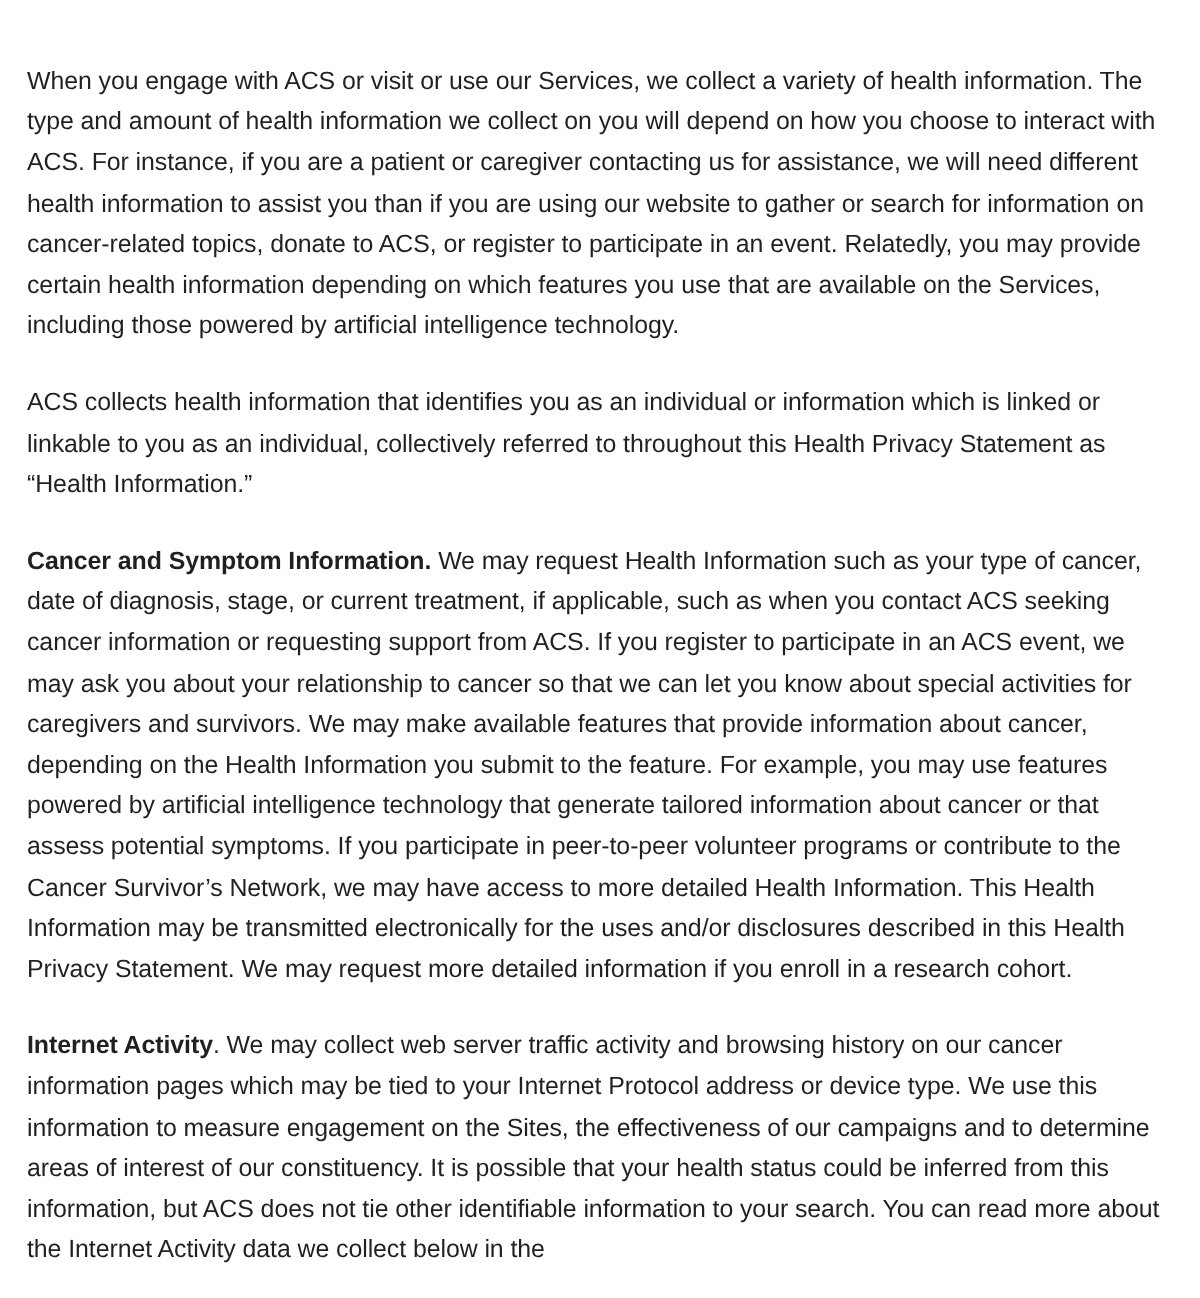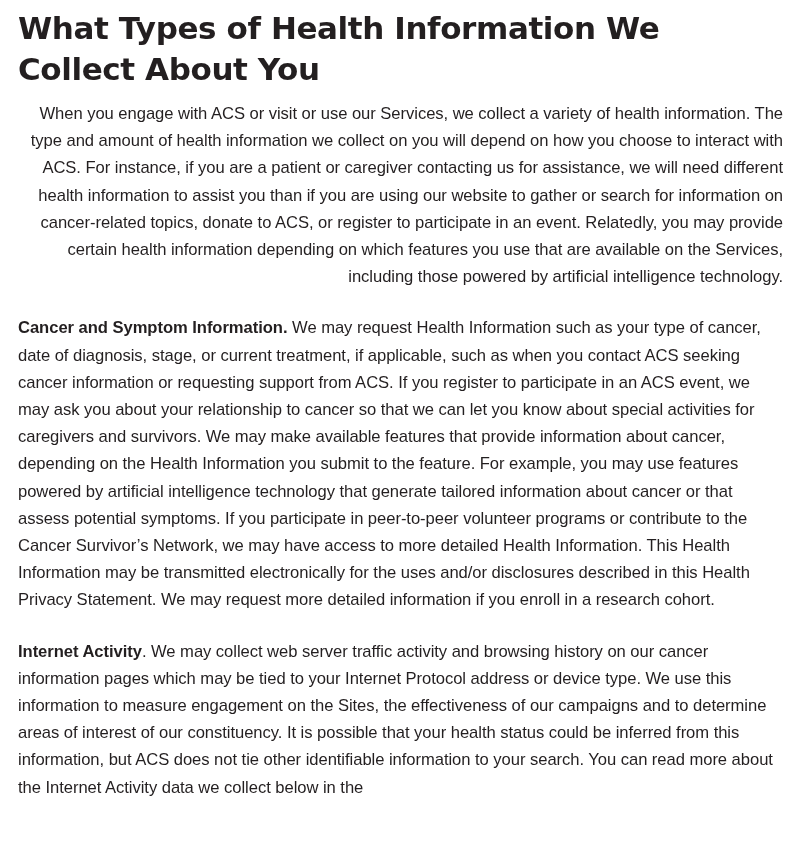--- a/index.html
+++ b/index.html
@@ -37,38 +37,39 @@
     margin: 0;
     padding: 0;
     font-weight: 400;
     letter-spacing: -0.05px;
     text-align: left;
   }
   .para {
     margin-top: 24px;
   }
   .para.first {
-    margin-top: 10px;
-    text-align: right;
+    margin-top: 40px;
   }
   .lead-in {
     font-weight: 700;
   }
 </style>
 </head>
 <body>
 
 <div class="page">
 
-  <h1 class="section-title">What Types of Health Information We Collect About You</h1>
 
   <p class="body-copy para first">
     <span>When you engage with ACS or visit or use our Services, we collect a variety of health information. The type and amount of health information we collect on you will depend on how you choose to interact with ACS. For instance, if you are a patient or caregiver contacting us for assistance, we will need different health information to assist you than if you are using our website to gather or search for information on cancer-related topics, donate to ACS, or register to participate in an event. Relatedly, you may provide certain health information depending on which features you use that are available on the Services, including those powered by artificial intelligence technology.</span>
   </p>
 
+  <p class="body-copy para">
+    <span>ACS collects health information that identifies you as an individual or information which is linked or linkable to you as an individual, collectively referred to throughout this Health Privacy Statement as “Health Information.”</span>
+  </p>
 
   <p class="body-copy para">
     <span class="lead-in">Cancer and Symptom Information.</span><span> We may request Health Information such as your type of cancer, date of diagnosis, stage, or current treatment, if applicable, such as when you contact ACS seeking cancer information or requesting support from ACS. If you register to participate in an ACS event, we may ask you about your relationship to cancer so that we can let you know about special activities for caregivers and survivors. We may make available features that provide information about cancer, depending on the Health Information you submit to the feature. For example, you may use features powered by artificial intelligence technology that generate tailored information about cancer or that assess potential symptoms.  If you participate in peer-to-peer volunteer programs or contribute to the Cancer Survivor’s Network, we may have access to more detailed Health Information. This Health Information may be transmitted electronically for the uses and/or disclosures described in this Health Privacy Statement. We may request more detailed information if you enroll in a research cohort.</span>
   </p>
 
 
   <p class="body-copy para">
     <span class="lead-in">Internet Activity</span><span>. We may collect web server traffic activity and browsing history on our cancer information pages which may be tied to your Internet Protocol address or device type. We use this information to measure engagement on the Sites, the effectiveness of our campaigns and to determine areas of interest of our constituency. It is possible that your health status could be inferred from this information, but ACS does not tie other identifiable information to your search. You can read more about the Internet Activity data we collect below in the </span>
   </p>
 

